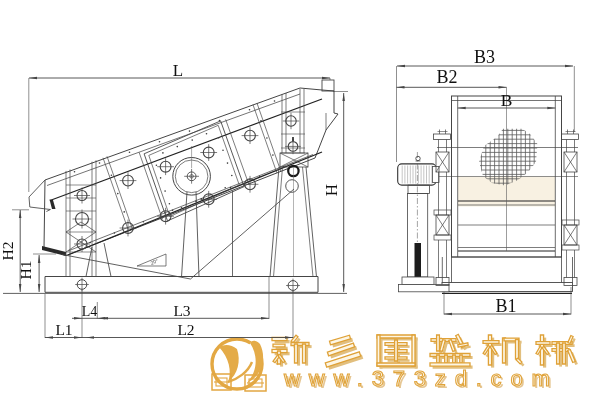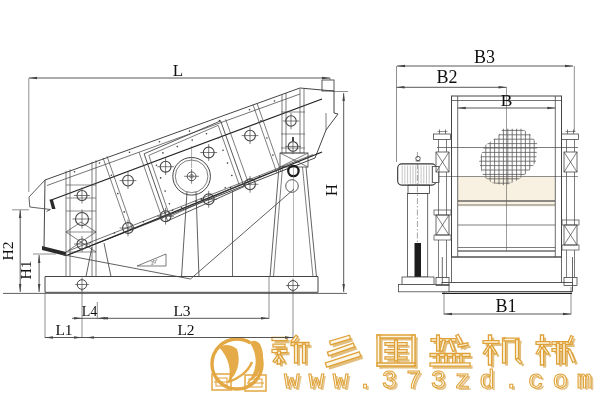--- a/index.html
+++ b/index.html
@@ -1,16 +1,16 @@
 <!DOCTYPE html>
 <html><head><meta charset="utf-8">
 <style>
 html,body{margin:0;padding:0;background:#fff;width:600px;height:400px;overflow:hidden}
-.www{position:absolute;left:284px;top:366px;font-family:Liberation Mono, monospace;
- font-weight:normal;font-size:26px;letter-spacing:8.8px;color:#fdfaf0;
+.www{position:absolute;left:284px;top:366px;font-family:Liberation Sans, sans-serif;
+ font-weight:normal;font-size:22px;letter-spacing:8.8px;color:#fdfaf0;
  -webkit-text-stroke:1.1px #e0a33a;text-shadow:2.2px 2.2px 0 #e6c794;}
 </style></head>
 <body>
 <svg width="600" height="400" viewBox="0 0 600 400" xmlns="http://www.w3.org/2000/svg">
 <rect width="600" height="400" fill="#ffffff"></rect>
 <polygon points="274.6,343.3 289.6,343.3 289.6,339.9 274.6,339.9" fill="#e2bf7e"></polygon>
     <polygon points="275.6,349.5 287.6,349.5 287.6,346.7 275.6,346.7" fill="#e2bf7e"></polygon>
     <polygon points="274.6,355.3 289.6,355.3 289.6,351.9 274.6,351.9" fill="#e2bf7e"></polygon>
     <polygon points="280.1,353.6 280.1,366.6 283.1,366.6 283.1,353.6" fill="#e2bf7e"></polygon>
     <polygon points="280.6,356.9 275.6,363.9 277.6,365.3 282.6,358.3" fill="#e2bf7e"></polygon>

